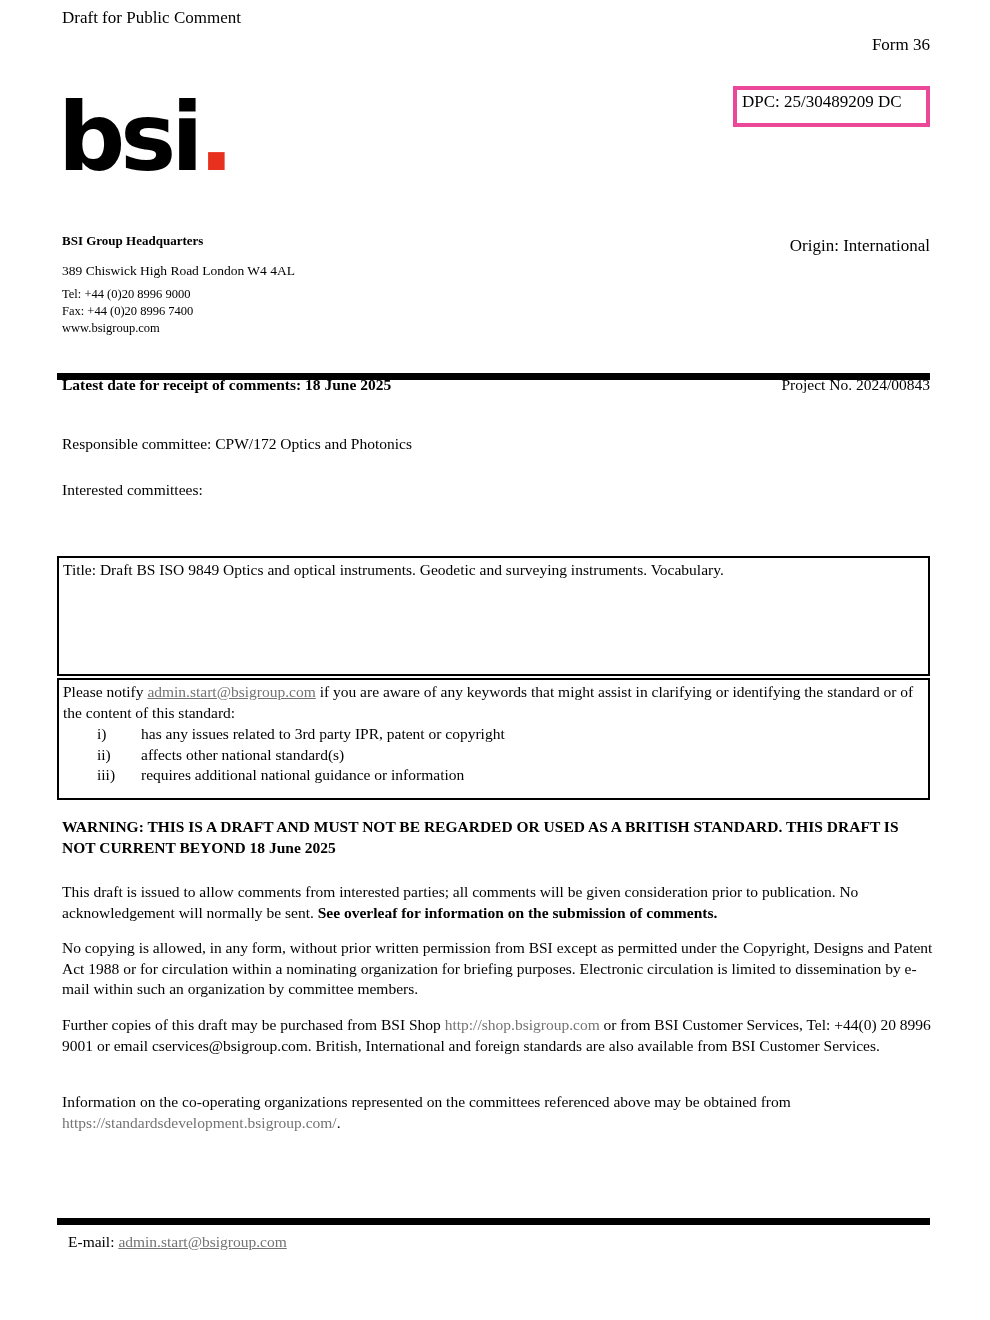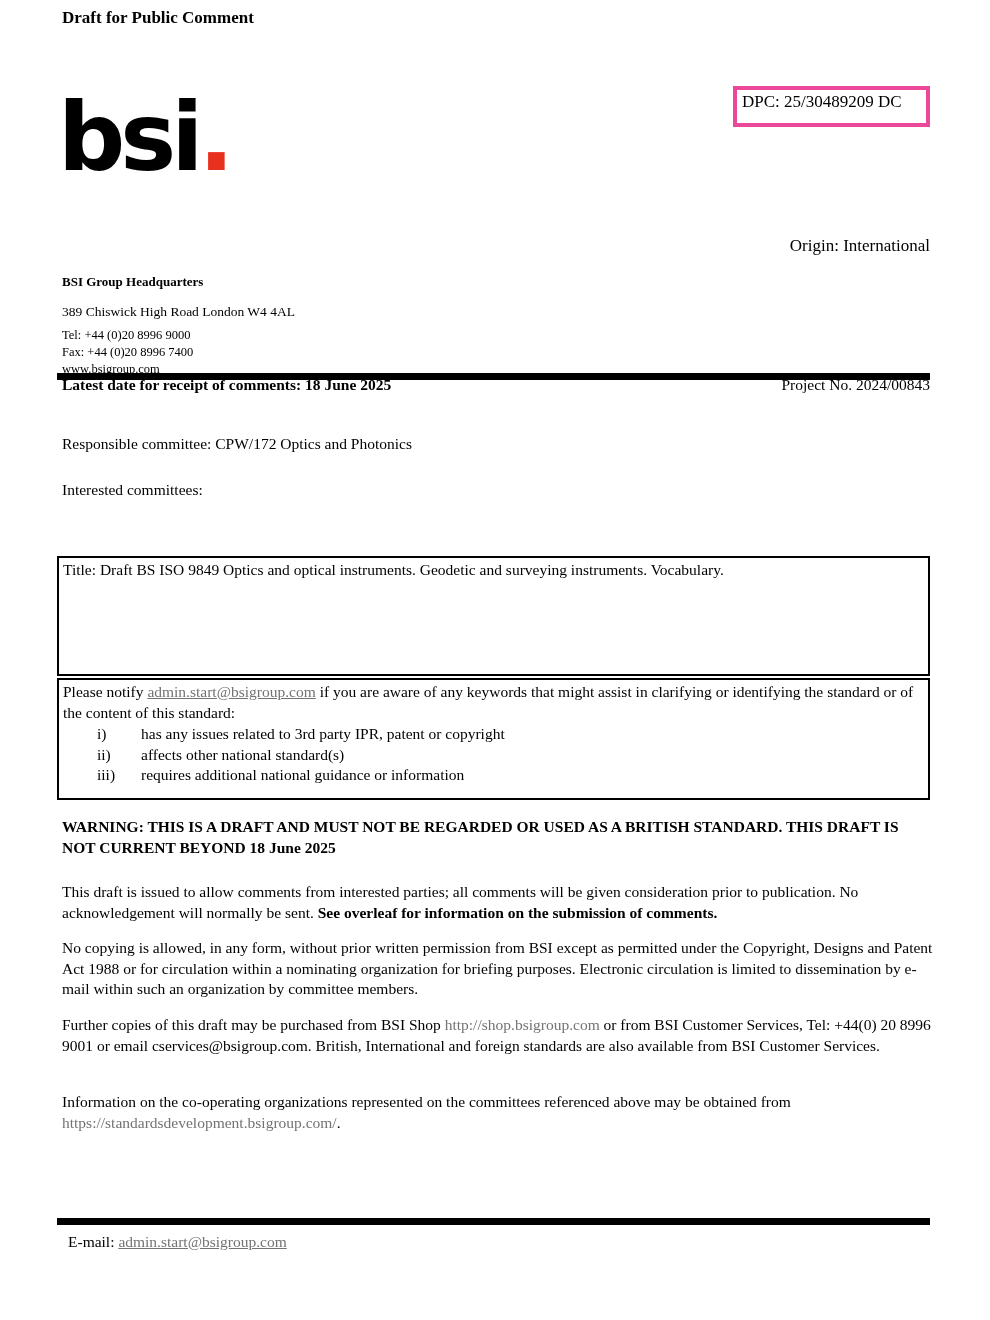--- a/index.html
+++ b/index.html
@@ -5,38 +5,38 @@
   * { margin:0; padding:0; box-sizing:border-box; }
   html,body { background:#ffffff; }
   body {
     width:990px; height:1320px;
     font-family:"Liberation Serif", serif;
     color:#000;
   }
   .page { position:relative; width:990px; height:1320px; overflow:hidden; background:#fff; }
   .abs { position:absolute; }
 
-  .draft-title { left:62px; top:8px; font-size:17px; font-weight:bold; }
+  .draft-title { left:62px; top:8px; font-size:17px; font-weight:normal; }
   .form-label  { left:57px; top:35px; width:873px; text-align:right; font-size:17px; }
 
   .dpc-box {
     left:733px; top:86px; width:197px; height:41px;
     border:4px solid #ec4899; font-size:17px; padding:2px 5px 0 5px;
     line-height:20px;
   }
 
   .logo {
     left:58px; top:86px;
     font-family:"DejaVu Sans", sans-serif;
     font-weight:bold; font-size:94px; line-height:104px;
     letter-spacing:-5px; color:#000;
   }
   .logo .dot { color:#e8301f; letter-spacing:0; }
 
-  .hq { left:62px; top:232px; font-size:12.5px; line-height:17px;margin-top:41px; }
+  .hq { left:62px; top:232px; font-size:12.5px; line-height:17px; }
   .hq .hq-title { font-weight:bold; font-size:13px; margin-bottom:13px; }
   .hq .hq-address { font-size:13.5px; margin-bottom:7px; }
 
   .date-origin { left:430px; top:233px; width:500px; text-align:right; font-size:17px; line-height:25px; }
 
   .rule { background:#000; height:7px; width:873px; left:57px; }
   .rule-top { top:373px; }
   .rule-bottom { top:1218px; }
 
   .latest-row { left:57px; top:376px; width:873px; display:flex; justify-content:space-between; font-size:15.5px; }
@@ -70,20 +70,21 @@
   .link.u { text-decoration:underline; }
 
   .footer-email { left:68px; top:1233px; font-size:15.5px; }
 </style>
 </head>
 <body>
 
 <div class="page">
 
   <div class="abs draft-title">Draft for Public Comment</div>
+  <div class="abs form-label">Form 36</div>
 
   <div class="abs dpc-box">
     <span>DPC: 25/30489209 DC</span>
   </div>
 
   <div class="abs logo"><span>bsi</span><span class="dot">.</span></div>
 
   <div class="abs hq">
     <div class="hq-title">BSI Group Headquarters</div>
     <div class="hq-address">389 Chiswick High Road London W4 4AL</div>

